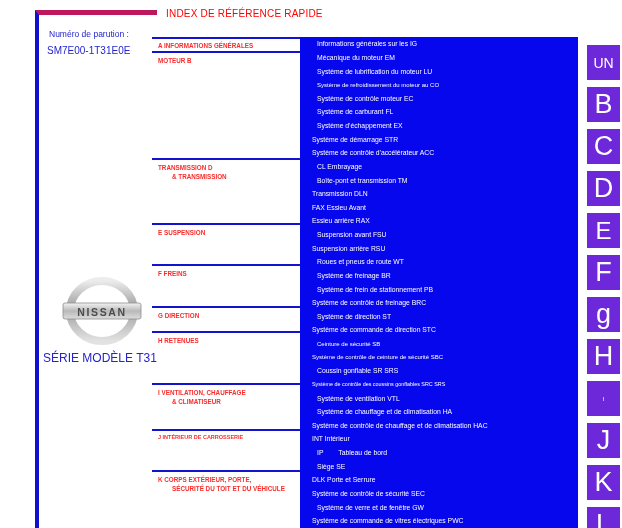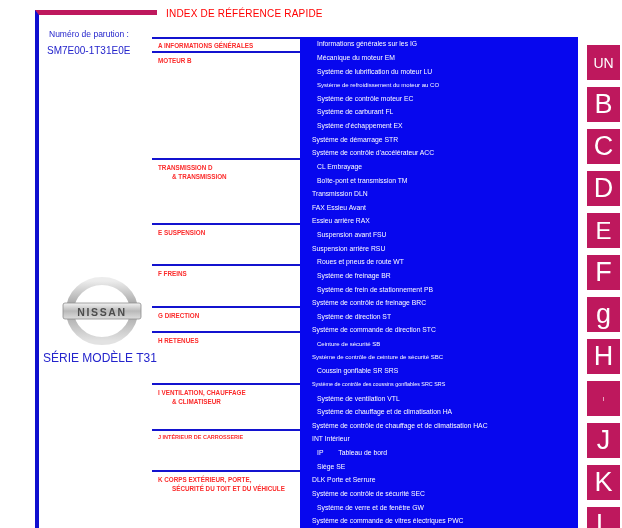--- a/index.html
+++ b/index.html
@@ -58,21 +58,21 @@
   .row.s{font-size:6px;}
   .row.xs{font-size:5.4px;}
   .row.out{padding-left:12px;}
 
   
   .tabs{
     position:absolute;left:587px;top:45px;width:33px;
     display:flex;flex-direction:column;gap:7px;
   }
   .tab{
-    width:33px;height:35px;background:#be185d;color:#ffffff;
+    width:33px;height:35px;background:#6d28d9;color:#ffffff;
     display:flex;align-items:center;justify-content:center;
     font-size:27px;flex:0 0 auto;
   }
   .tab.t-sm{font-size:14px;}
   .tab.t-med{font-size:24px;}
   .tab.t-tiny{font-size:6px;}
 </style>
 </head>
 <body>
 

